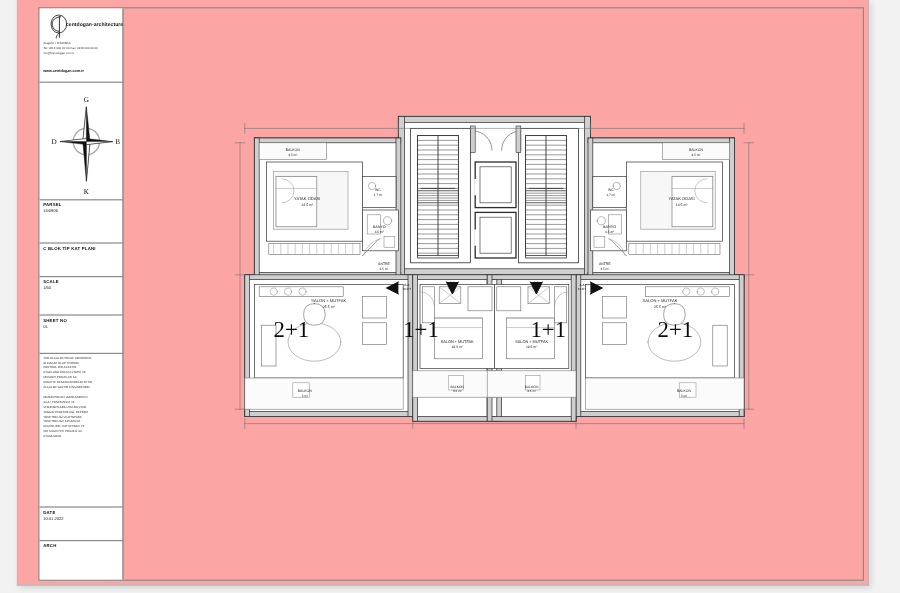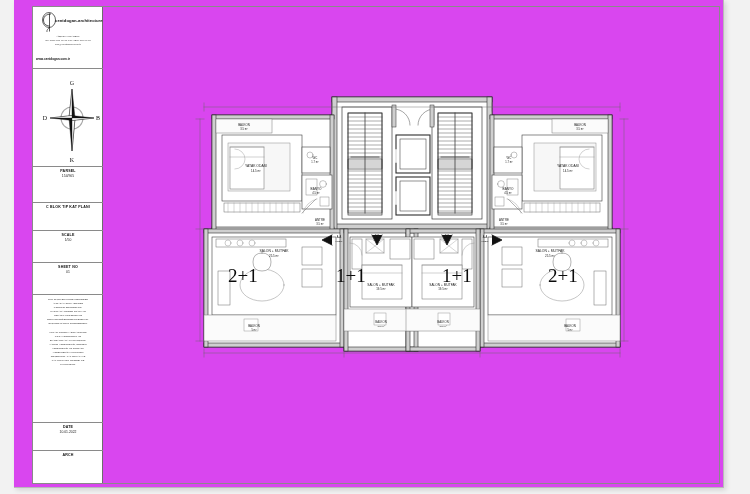--- a/index.html
+++ b/index.html
@@ -12,25 +12,24 @@
   #viewport {
     position: relative;
     width: 750px; height: 494px;
     background: #f2f2f2;
   }
   
   #sheet {
     position: absolute;
     left: 14px; top: 0px;
     width: 710px; height: 488px;
-    background: #d946ef;
+    background: #fca5a5;
     border-right: 1px solid #b9b9b9;
     border-bottom: 1px solid #b9b9b9;
     box-shadow: 2px 2px 5px rgba(0,0,0,0.13);
-    text-align: center;
   }
   #sheet-frame {
     position: absolute;
     left: 18px; top: 6px;
     width: 688px; height: 478px;
     border: 1px solid #8a8a8a;
   }
   
   #titleblock {
     position: absolute;

